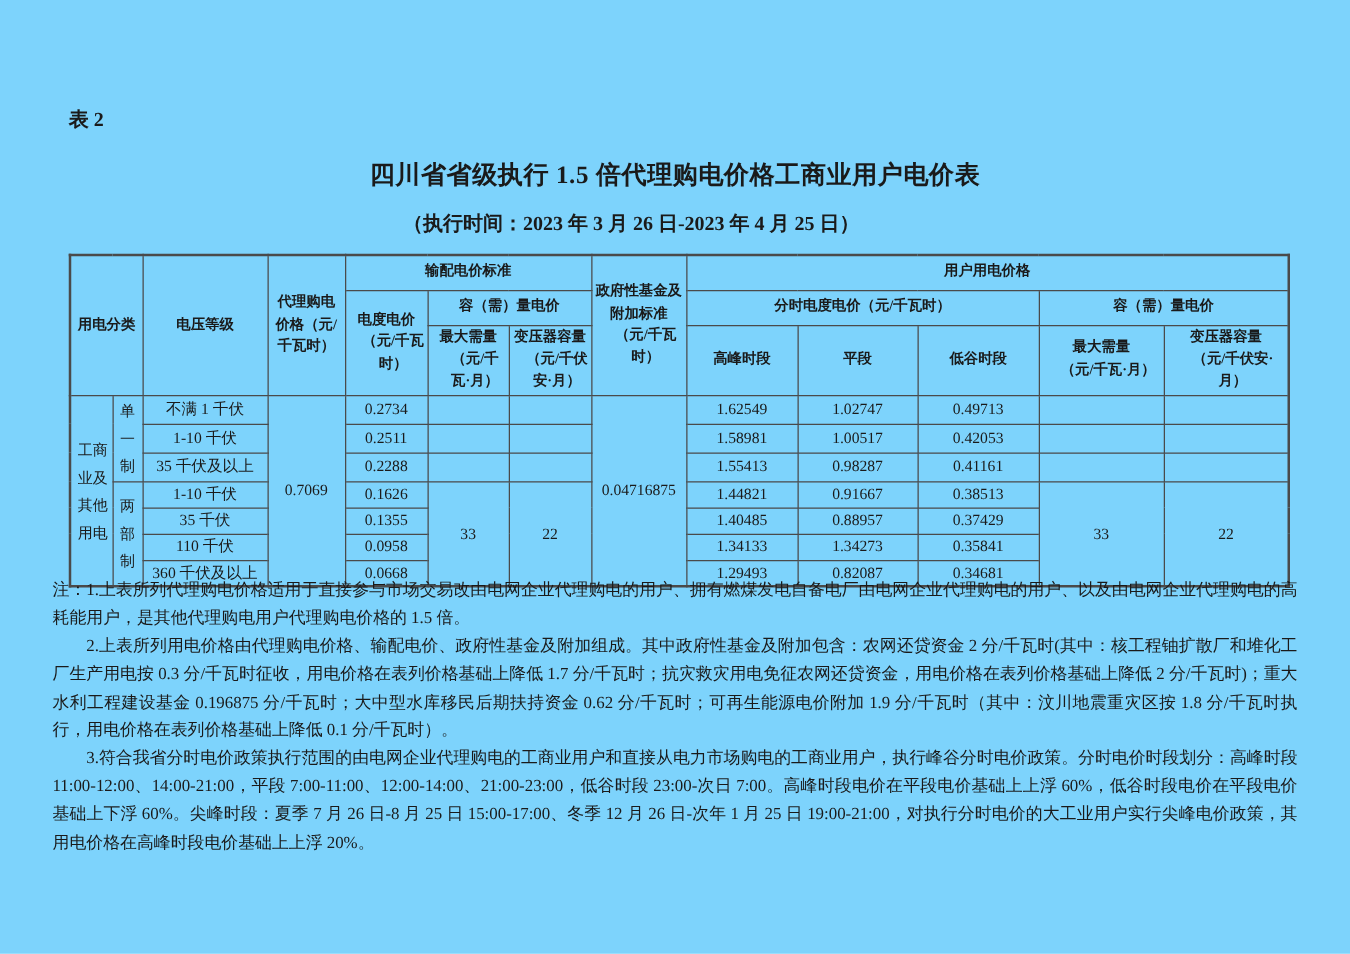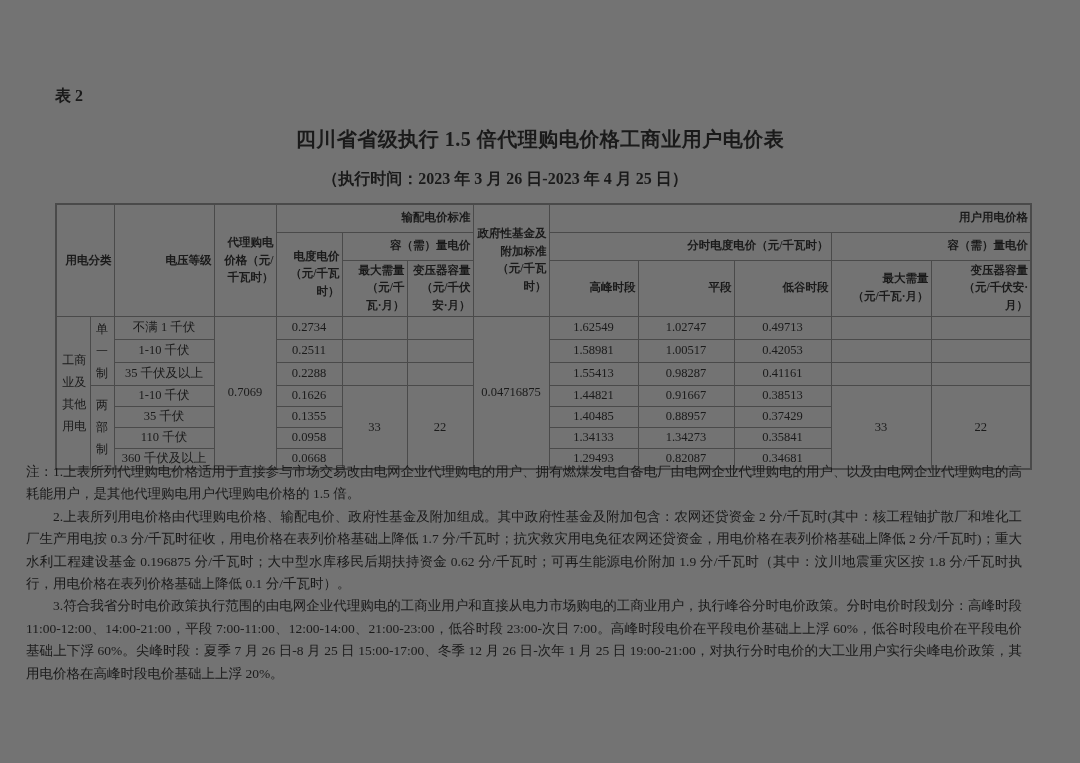--- a/index.html
+++ b/index.html
@@ -2,21 +2,21 @@
 <html><head>
 <meta charset="utf-8">
 <style>
   html,body{margin:0;padding:0;background:#ffffff;}
   body{
     width:1080px;height:763px;overflow:hidden;
     font-family:"Liberation Serif","DejaVu Serif",serif;
     color:#1a1a1a;
     -webkit-font-smoothing:antialiased;
   }
-  .page{position:relative;width:1080px;height:763px;background:#737373;}
+  .page{position:relative;width:1080px;height:763px;background:#7dd3fc;}
 
   .table-label{
     position:absolute;left:55px;top:86px;
     font-size:16px;font-weight:bold;
   }
   .doc-title{
     position:absolute;left:0;top:126px;width:1080px;
     text-align:center;font-size:20px;font-weight:bold;letter-spacing:0.5px;
   }
   .doc-subtitle{
@@ -29,37 +29,37 @@
     border-collapse:collapse;table-layout:fixed;
     border:2px solid #4a4a4a;
   }
   table.price th, table.price td{
     border:1px solid #4a4a4a;
     text-align:center;vertical-align:middle;
     padding:1px 2px;
     overflow:hidden;
   }
   table.price th{
-    font-size:11.5px;font-weight:bold;line-height:1.55;text-align:right;
+    font-size:11.5px;font-weight:bold;line-height:1.55;
   }
   table.price td{
     font-size:12.5px;font-weight:normal;line-height:1.2;
   }
   tr.hrow1{height:28px;}
   tr.hrow2{height:28px;}
   tr.hrow3{height:50px;}
   tr.brow{height:21px;}
 
   .unit{display:block;padding-left:11px;}
   .vtext{margin:0 auto;text-align:center;word-break:break-all;}
   .vcat{width:26px;line-height:22px;font-size:12px;text-align:right;}
   .vsys{width:13px;line-height:22px;font-size:12px;}
 
   .notes{
-    position:absolute;left:26px;top:461px;width:996px;
+    position:absolute;left:42px;top:461px;width:996px;
     font-size:13.5px;line-height:22.4px;
     text-align:justify;text-justify:inter-ideograph;
   }
   .notes p{margin:0;}
   .notes p.indent{text-indent:27px;}
 </style>
 </head>
 <body>
 
 <div class="page">

